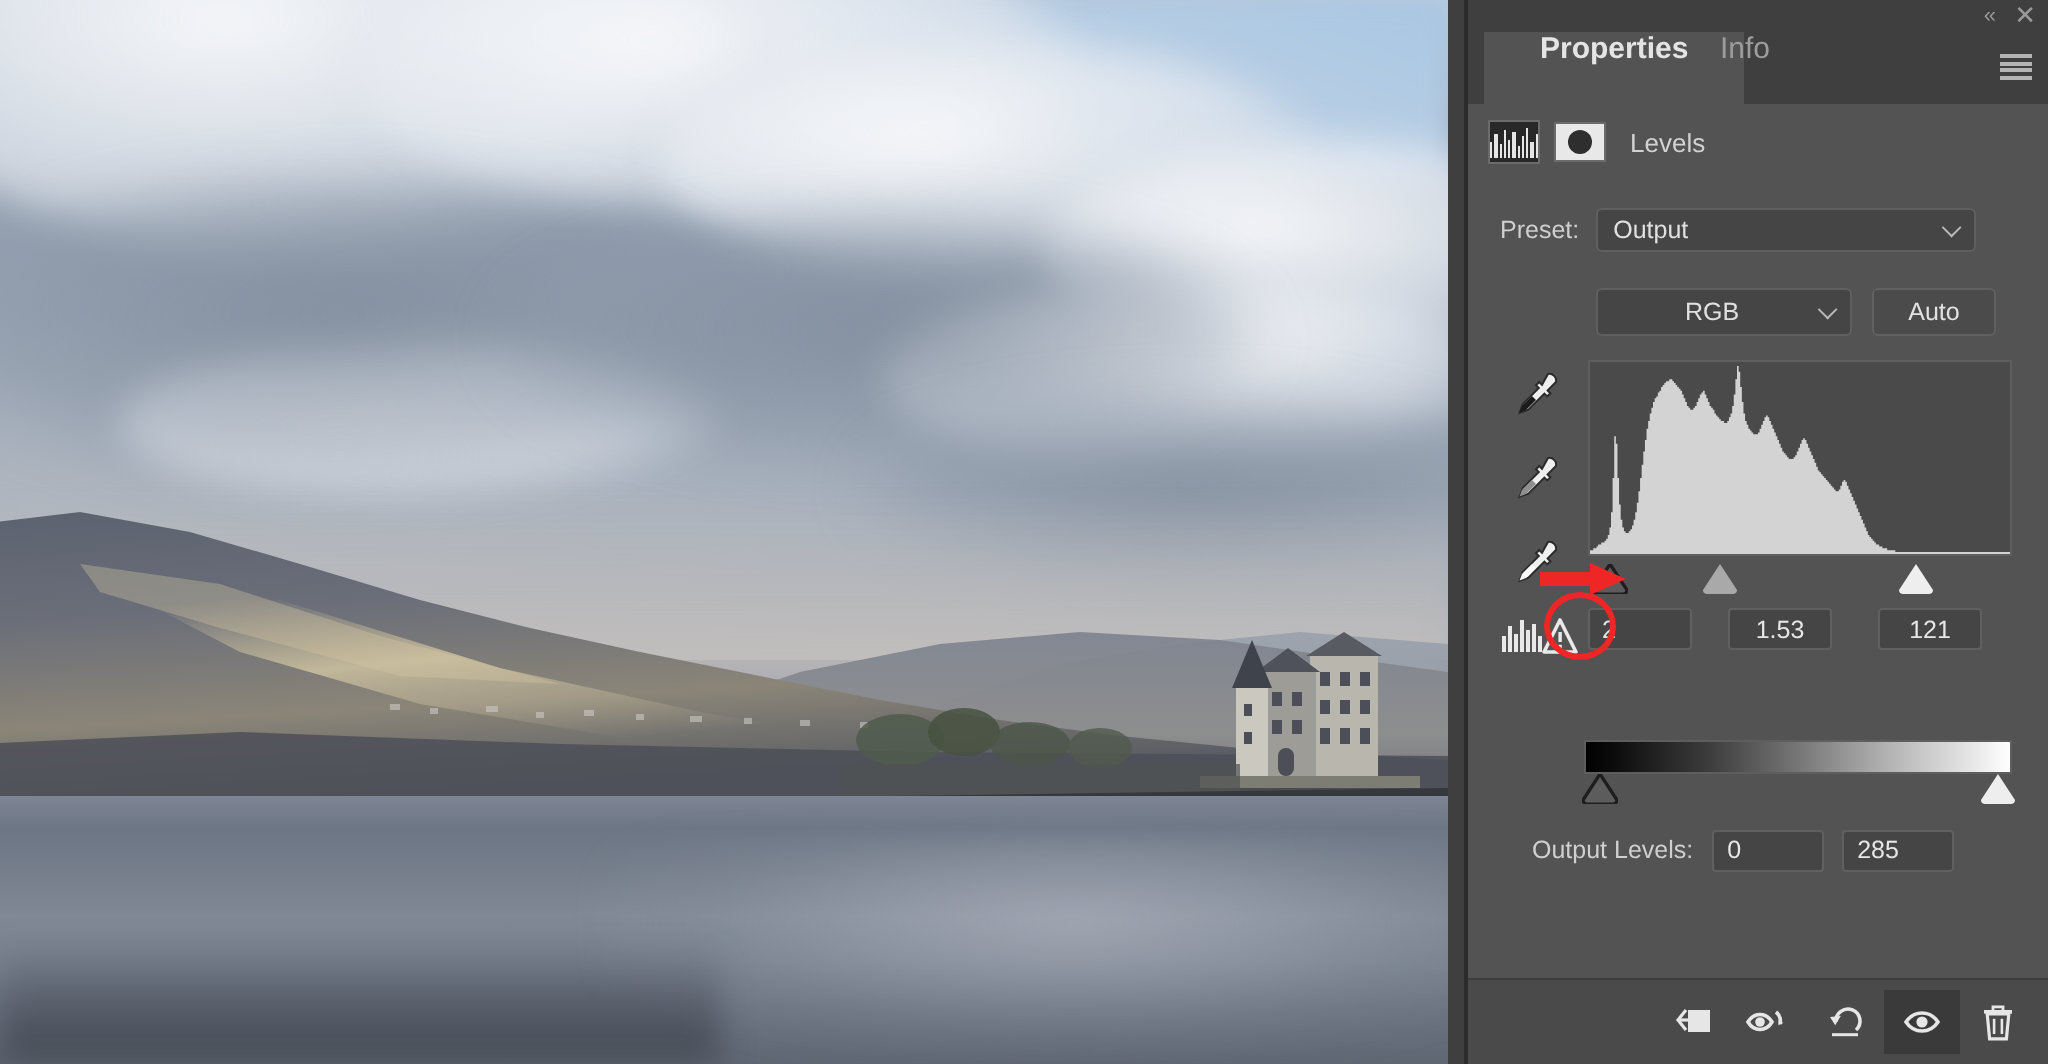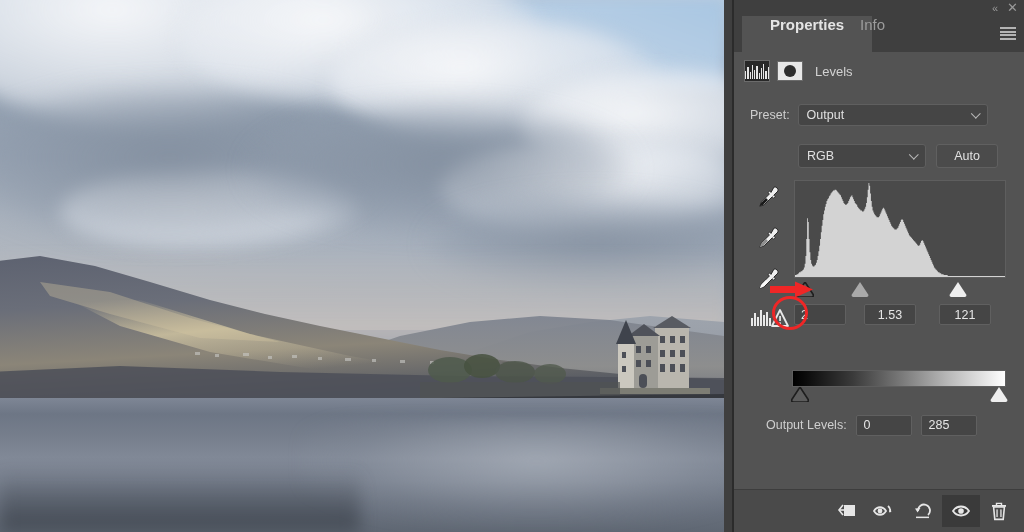--- a/index.html
+++ b/index.html
@@ -134,21 +134,21 @@
     position: absolute; right: 7px; top: 50%; width: 7px; height: 7px;
     margin-top: -4px;
     border-left: 1.6px solid #b9b9b9; border-bottom: 1.6px solid #b9b9b9;
     transform: rotate(-45deg) translateY(-1px);
   }
 
   .row-chan {
     position: absolute; left: 64px; top: 92px; width: 220px; height: 24px;
     display: flex; align-items: center; gap: 10px;
   }
-  .sel-chan { width: 128px; height: 24px; }
+  .sel-chan { width: 128px; height: 24px; justify-content: center; }
   .btn {
     background: #4b4b4b; border: 1px solid #606060; border-radius: 3px;
     height: 24px; min-width: 62px; display: flex; align-items: center;
     justify-content: center; font-size: 12.5px; color: #e2e2e2; cursor: default;
   }
 
   .droppers {
     position: absolute; left: 18px; top: 130px; width: 36px;
   }
   .dropper { width: 30px; height: 30px; margin-bottom: 7px; cursor: default; }

